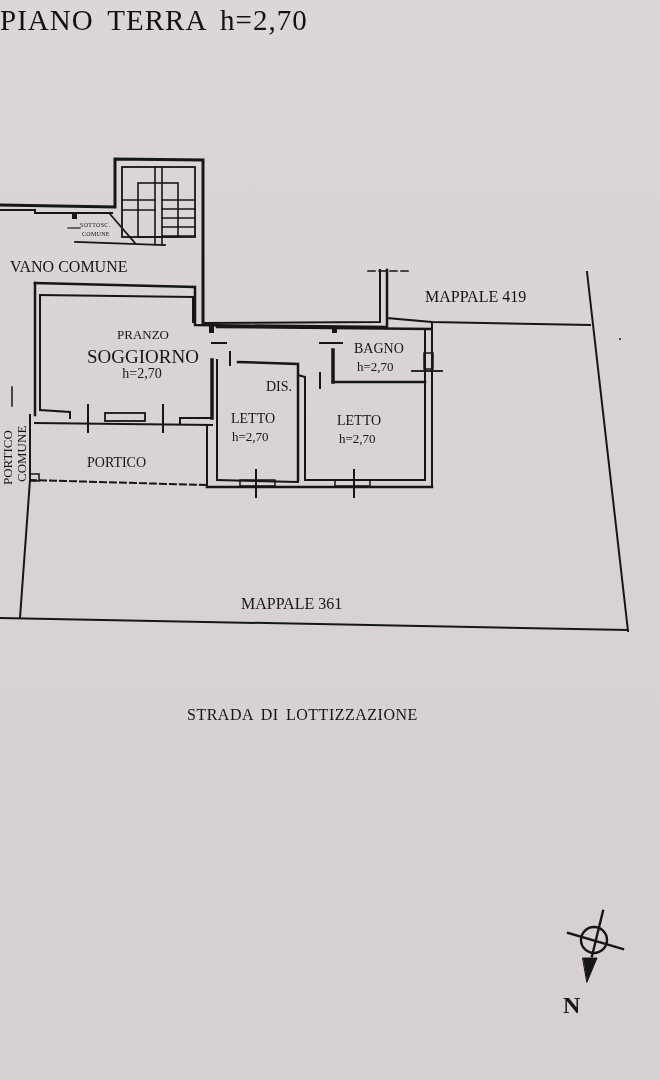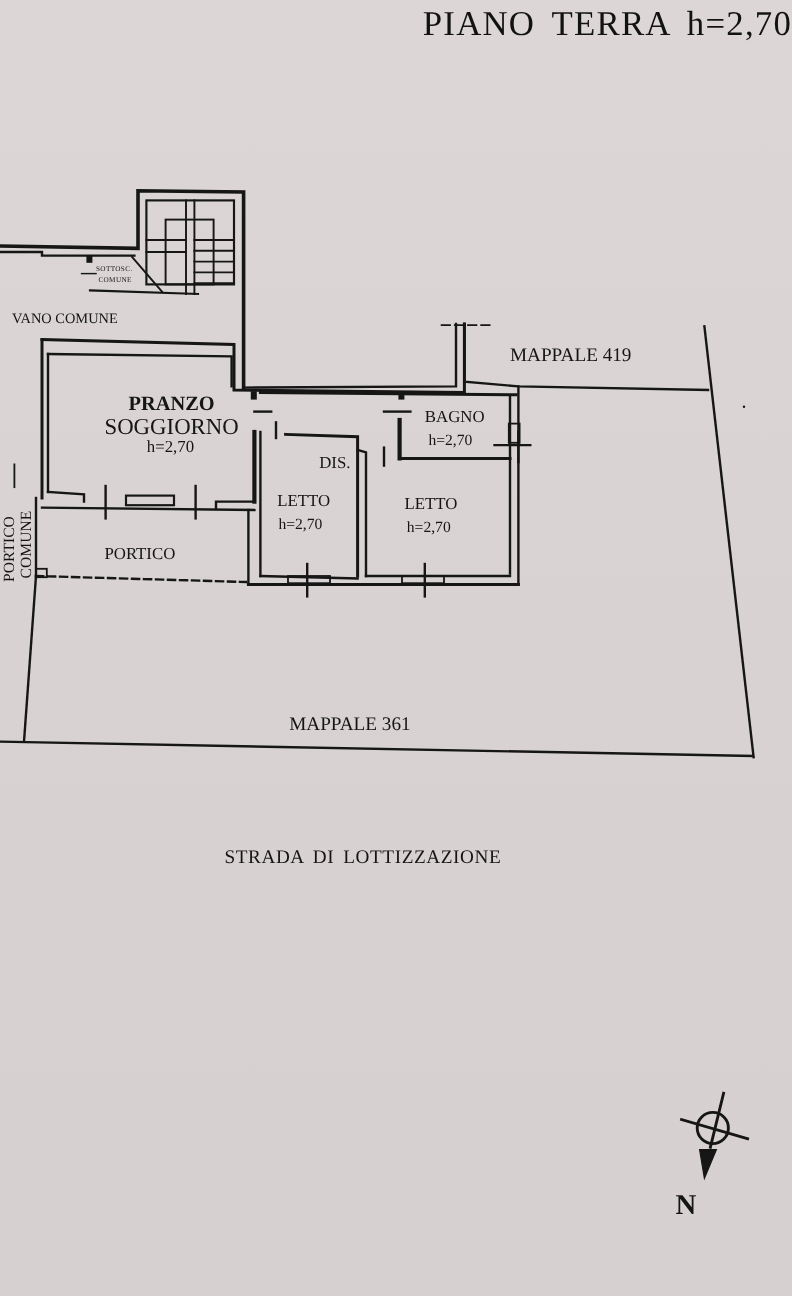--- a/index.html
+++ b/index.html
@@ -8,21 +8,21 @@
       background: #d9d3d3;
       font-family: "Liberation Serif", "DejaVu Serif", serif;
       color: #151515;
     }
     .sheet {
       position: relative; width: 660px; height: 1080px;
       background: linear-gradient(180deg, #dcd6d6 0%, #d8d2d2 50%, #d6d0d0 100%);
     }
     .title {
       position: absolute; left: 0; width: 660px; top: 4px;
-      text-align: right; font-size: 29px; letter-spacing: 1px;
+      text-align: left; font-size: 29px; letter-spacing: 1px;
       word-spacing: 6px; color: #121212;
     }
     svg.plan { position: absolute; left: 0; top: 0; }
     .lbl { position: absolute; font-size: 15px; color: #151515; white-space: nowrap; line-height: 1; }
     .lbl.tiny { font-size: 6px; letter-spacing: 0.3px; }
     .lbl.center { text-align: center; }
     .vert {
       position: absolute; font-size: 13px; color: #151515; white-space: nowrap;
       transform: rotate(-90deg); transform-origin: left top; line-height: 1;
     }
@@ -140,23 +140,23 @@
       <line x1="568" y1="933" x2="623" y2="949"></line>
       <line x1="603" y1="911" x2="592" y2="956"></line>
       <polygon points="583,958 597,958 587,982" fill="#161616" stroke-width="1"></polygon>
     </g>
   </svg>
 
 
   <div class="lbl tiny" style="left:80px;top:222px;">SOTTOSC.</div>
   <div class="lbl tiny" style="left:82px;top:231px;">COMUNE</div>
 
-  <div class="lbl" style="left:10px;top:259px;font-size:12px;">VANO COMUNE</div>
+  <div class="lbl" style="left:10px;top:259px;font-size:16px;">VANO COMUNE</div>
 
-  <div class="lbl center" style="left:88px;top:328px;width:110px;font-size:17px;font-weight:bold;">PRANZO</div>
+  <div class="lbl center" style="left:88px;top:328px;width:110px;font-size:13px;">PRANZO</div>
   <div class="lbl center" style="left:72px;top:347px;width:142px;font-size:19px;">SOGGIORNO</div>
   <div class="lbl center" style="left:92px;top:367px;width:100px;font-size:14px;">h=2,70</div>
 
   <div class="lbl" style="left:266px;top:340px;font-size:14px;margin-top:40px;">DIS.</div>
 
   <div class="lbl" style="left:354px;top:342px;font-size:14px;">BAGNO</div>
   <div class="lbl" style="left:357px;top:360px;font-size:13px;">h=2,70</div>
 
   <div class="lbl" style="left:231px;top:412px;font-size:14px;">LETTO</div>
   <div class="lbl" style="left:232px;top:430px;font-size:13px;">h=2,70</div>

